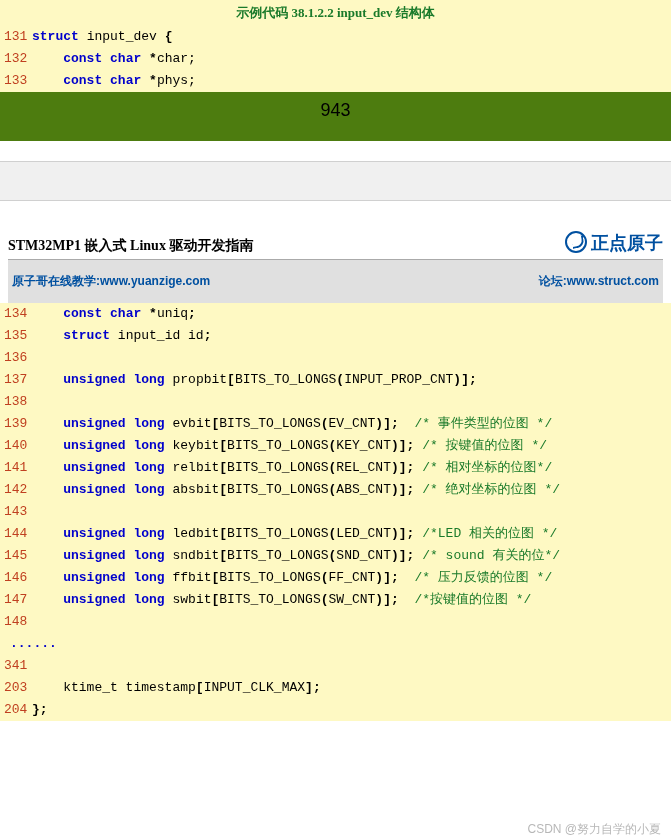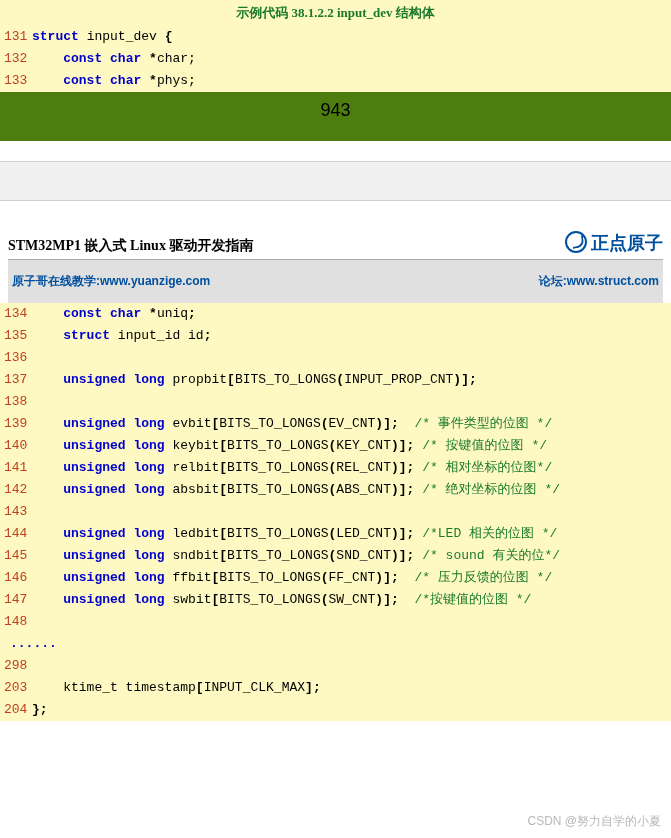--- a/index.html
+++ b/index.html
@@ -17,21 +17,21 @@
   .gap { height: 40px; background: #f0f0f0; border-top: 1px solid #d0d0d0; border-bottom: 1px solid #d0d0d0; margin: 20px 0 30px; }
   .hdr { padding: 0 8px; }
   .hdr-top { display: flex; justify-content: space-between; align-items: flex-end; padding-bottom: 4px; }
   .hdr-title { color: #000000; font-weight: bold; font-size: 14px; font-family: SimSun, serif; }
   .logo { display: flex; align-items: flex-start; color: #0050a0; font-weight: bold; font-size: 18px; }
   .logo-icon { width: 22px; height: 22px; border: 2px solid #0050a0; border-radius: 50%; margin-right: 4px; position: relative; }
   .logo-icon::after { content: ""; position: absolute; width: 10px; height: 10px; border: 2px solid #0050a0; border-top: none; border-left: none; border-radius: 0 0 8px 0; top: 3px; left: 5px; transform: rotate(-10deg); }
   .hdr-bot { display: flex; justify-content: space-between; background: #e0e0e0; font-size: 12px; padding: 13px 4px; color: #0050a0; font-weight: bold; border-top: 1px solid #aaa; }
   .hdr-bot a { color: #0050a0; text-decoration: none; }
   .dots { color: #0000cc; font-family: "Courier New", monospace; padding-left: 6px; font-weight: bold;}
-  .watermark { position: fixed; bottom: 8px; right: 10px; color: #999; font-size: 12px; opacity: 0.7; }
+  .watermark { position: fixed; bottom: 0; right: 10px; color: #999; font-size: 12px; opacity: 0.7; }
 </style>
 </head>
 <body>
 
 <div class="code-block">
   <div class="code-title">示例代码  38.1.2.2 input_dev  结构体</div>
   <div class="code-line">
     <span class="ln">131</span>
     <span class="code"><span class="kw">struct</span> <span class="id">input_dev</span> <span class="pu">{</span></span>
   </div>
@@ -120,21 +120,21 @@
       <span class="code">    <span class="kw">unsigned</span> <span class="kw">long</span> swbit<span class="pu">[</span>BITS_TO_LONGS<span class="pu">(</span>SW_CNT<span class="pu">)</span><span class="pu">]</span><span class="pu">;</span>  <span class="cm">/*按键值的位图 */</span></span>
     </div>
     <div class="code-line">
       <span class="ln">148</span>
       <span class="code"></span>
     </div>
     <div class="code-line">
       <span class="dots">......</span>
     </div>
     <div class="code-line">
-      <span class="ln">298</span>
+      <span class="ln">341</span>
     </div>
     <div class="code-line">
       <span class="ln">203</span>
       <span class="code">    ktime_t timestamp<span class="pu">[</span>INPUT_CLK_MAX<span class="pu">]</span><span class="pu">;</span></span>
     </div>
     <div class="code-line">
       <span class="ln">204</span>
       <span class="code"><span class="pu">}</span><span class="pu">;</span></span>
     </div>
   </div>

